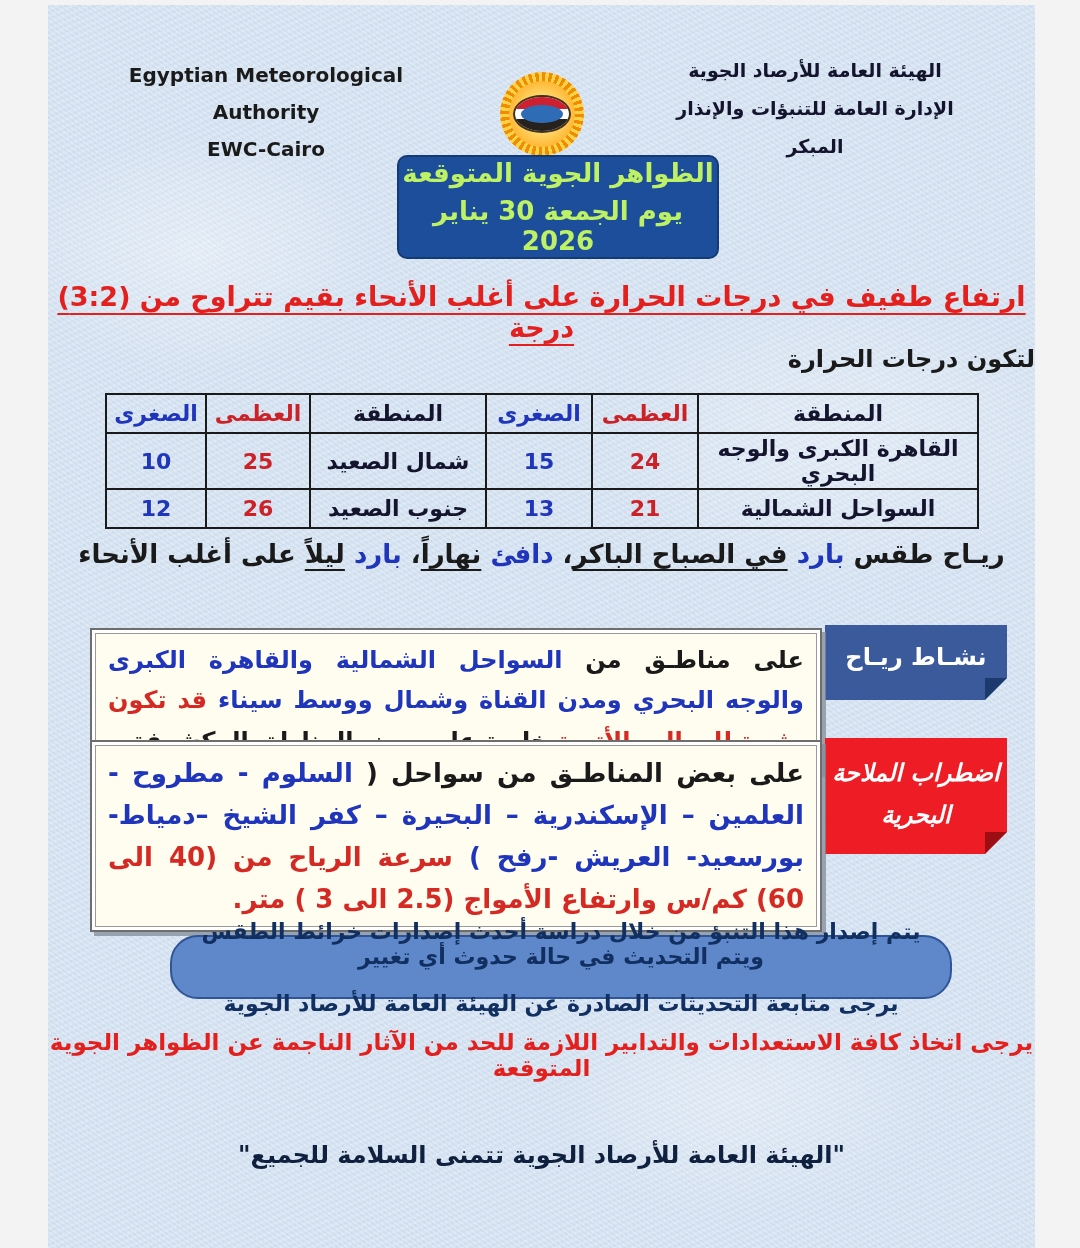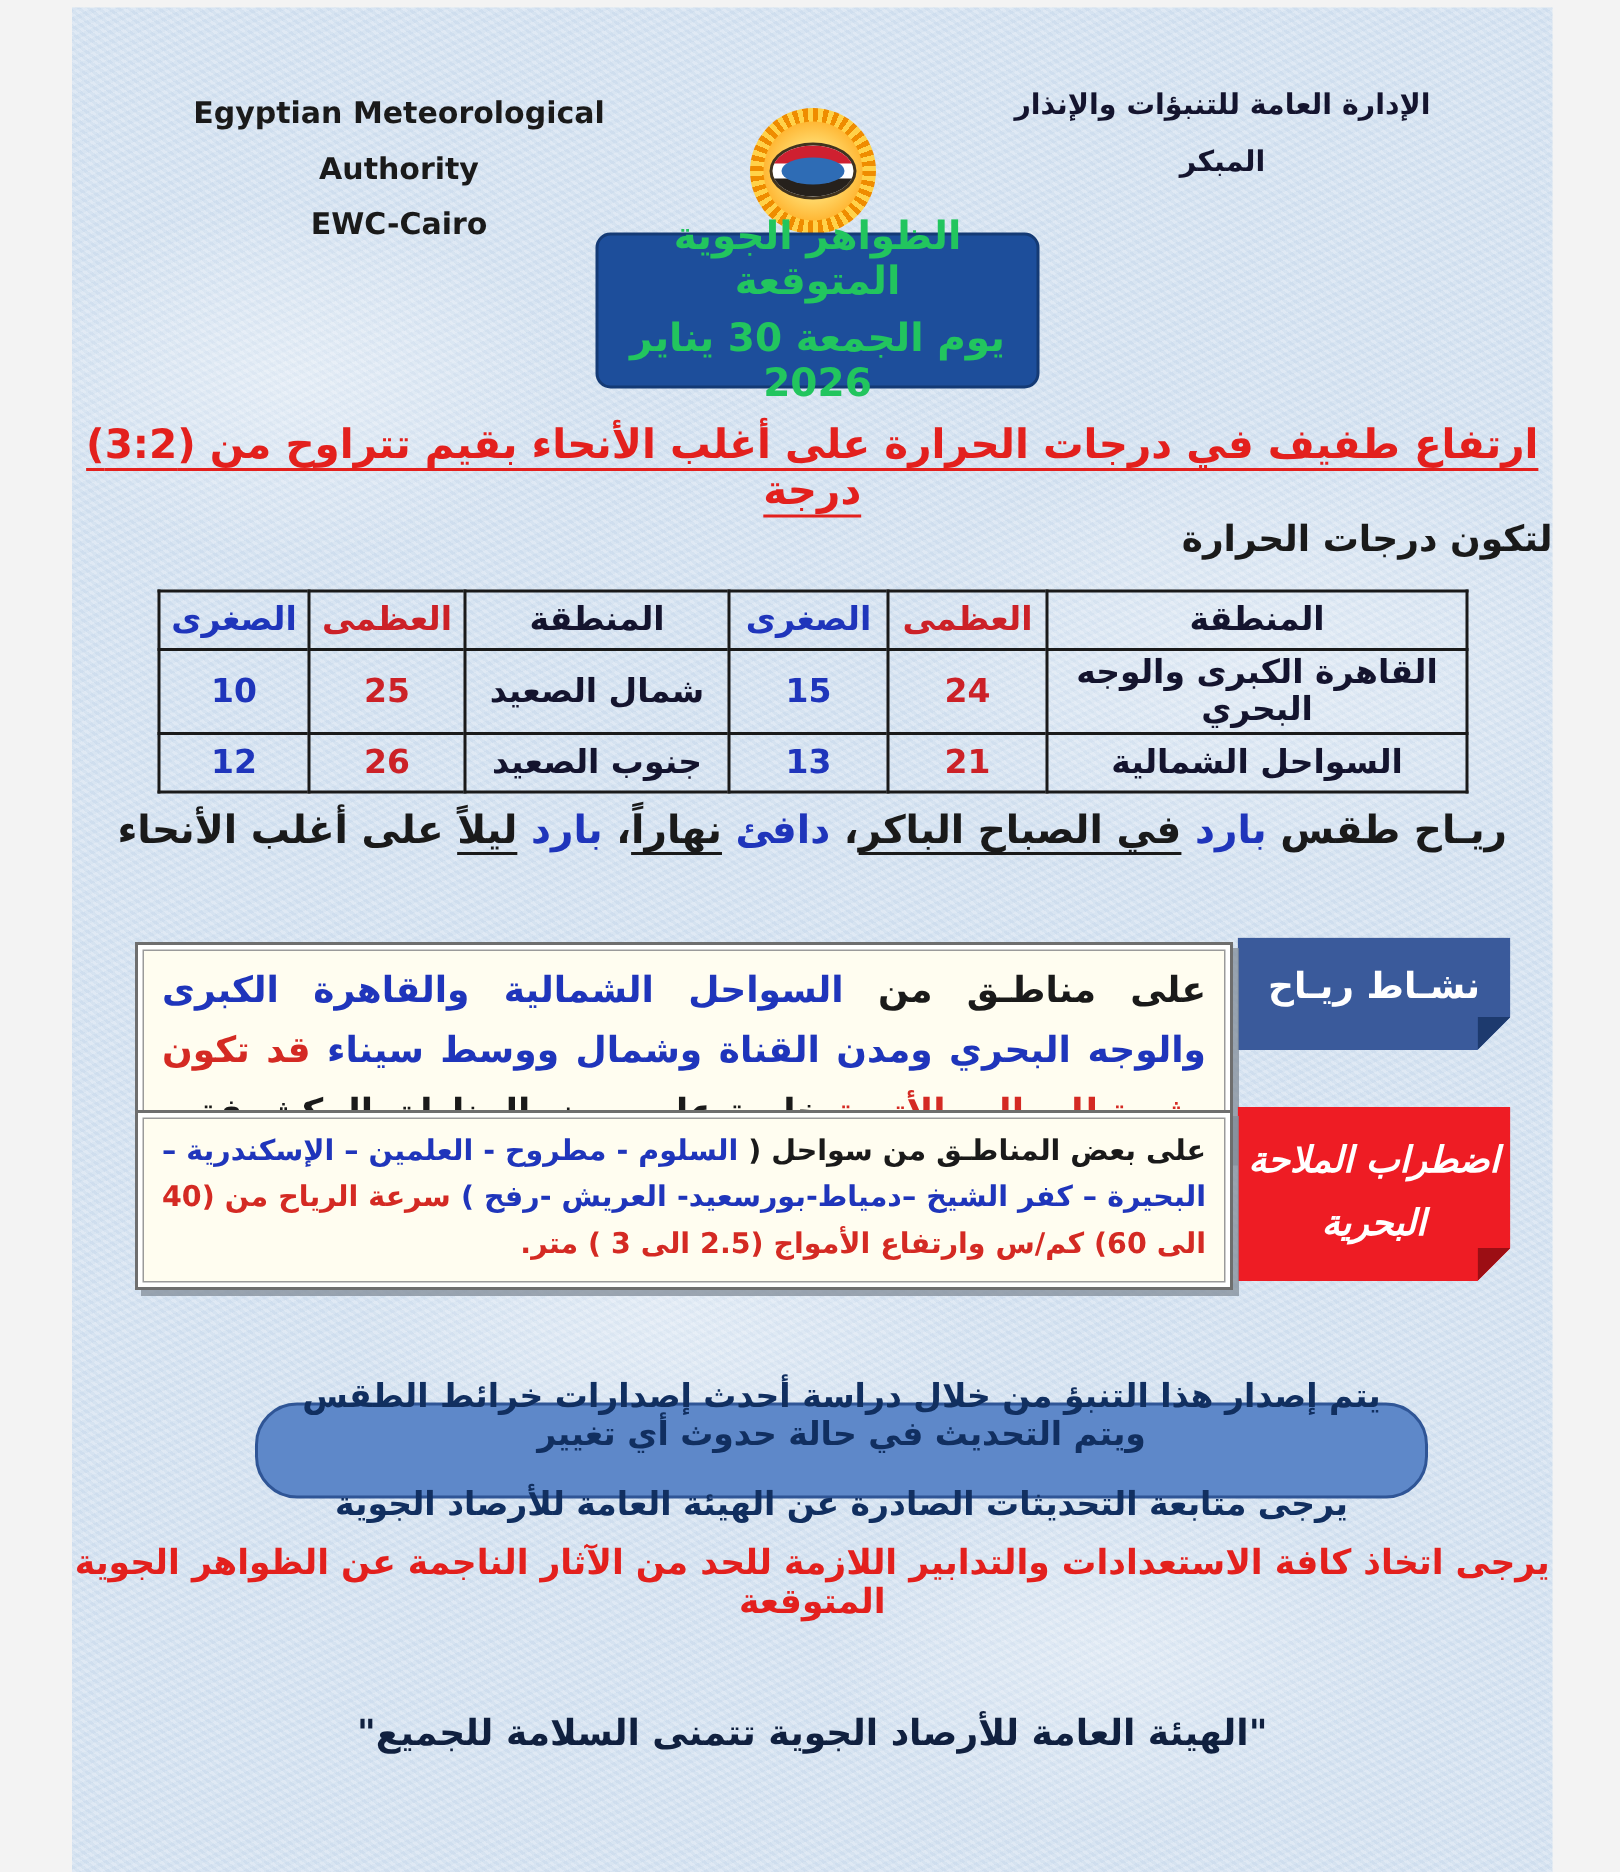--- a/index.html
+++ b/index.html
@@ -31,23 +31,23 @@
   .logo-disc { width:66px; height:66px; border-radius:50%;
     background:radial-gradient(circle, #ffe27a 30%, #ffb32e 75%, #f59300 100%);
     display:flex; align-items:center; justify-content:center; }
   .logo-oval { width:58px; height:38px; border-radius:50%; overflow:hidden; border:2px solid #40331f;
     position:relative; background:#fff; }
   .logo-band-red { position:absolute; top:0; left:0; right:0; height:34%; background:#cf2030; }
   .logo-band-black { position:absolute; bottom:0; left:0; right:0; height:34%; background:#26211c; }
   .logo-cloud { position:absolute; left:50%; top:50%; transform:translate(-50%,-50%);
     width:42px; height:18px; border-radius:50%; background:#2e6cb5; }
   
-  .title-box { position:absolute; left:349px; top:150px; width:296px; height:104px;
+  .title-box { position:absolute; left:349px; top:150px; width:322px; height:104px;
     background:#1d4e9b; border:2px solid #143a75; border-radius:10px;
-    color:#22c55e; text-align:center; direction:rtl;
+    color:#bef264; text-align:center; direction:rtl;
     display:flex; flex-direction:column; justify-content:center; gap:8px;
     font-weight:bold; font-size:26px; }
   
   .headline { position:absolute; left:0; top:276px; width:100%; text-align:center; direction:rtl;
     color:#e3201d; font-weight:bold; font-size:27px;
     text-decoration:underline; text-decoration-thickness:2px; text-underline-offset:7px; }
   .subtitle { position:absolute; left:0; top:340px; width:100%; text-align:right; direction:rtl;
     color:#1a1a1a; font-weight:bold; font-size:24px; }
   
   table.temps { position:absolute; left:57px; top:388px; width:872px; border-collapse:collapse;
@@ -76,21 +76,21 @@
     clip-path:polygon(0 100%, 100% 0, 0 0); }
   .callout-wind .fold { background:#1d3a6e; }
   .callout-marine .fold { background:#9c0e14; }
   
   .panel { position:absolute; left:42px; width:732px; background:#fffdf0;
     border:2px solid #6e6e6e;
     box-shadow:4px 4px 0 rgba(130,140,152,.75), inset 0 0 0 3px #ffffff, inset 0 0 0 4px #9a9a9a;
     direction:rtl; text-align:justify; font-weight:bold; color:#1a1a1a;
     padding:10px 16px; }
   .panel-wind { top:623px; min-height:90px; font-size:24px; line-height:1.68; }
-  .panel-marine { top:735px; min-height:120px; font-size:19px; line-height:1.62; }
+  .panel-marine { top:735px; min-height:120px; font-size:26px; line-height:1.62; }
   
   .note-box { position:absolute; left:122px; top:930px; width:782px; height:64px;
     background:#5e88c9; border:2px solid #2f5596; border-radius:28px;
     color:#112f60; font-weight:bold; font-size:22px; text-align:center; direction:rtl;
     display:flex; flex-direction:column; justify-content:center; gap:22px; padding:0 18px; }
   .advisory { position:absolute; left:0; top:1024px; width:100%; text-align:center; direction:rtl;
     color:#e3201d; font-weight:bold; font-size:23px; }
   .footer-line { position:absolute; left:0; top:1136px; width:100%; text-align:center; direction:rtl;
     color:#10203f; font-weight:bold; font-size:24px; }
 </style>
@@ -108,20 +108,21 @@
     <div class="logo-disc">
       <div class="logo-oval">
         <div class="logo-band-red"></div>
         <div class="logo-band-black"></div>
         <div class="logo-cloud"></div>
       </div>
     </div>
   </div>
 
   <div class="hdr-right">
+    <div>الهيئة العامة للأرصاد الجوية</div>
     <div>الإدارة العامة للتنبؤات والإنذار المبكر</div>
   </div>
 
   <div class="title-box">
     <div>الظواهر الجوية المتوقعة</div>
     <div>يوم الجمعة 30 يناير 2026</div>
   </div>
 
   <div class="headline">ارتفاع طفيف في درجات الحرارة على أغلب الأنحاء بقيم تتراوح من (3:2) درجة</div>
   <div class="subtitle">لتكون درجات الحرارة</div>

